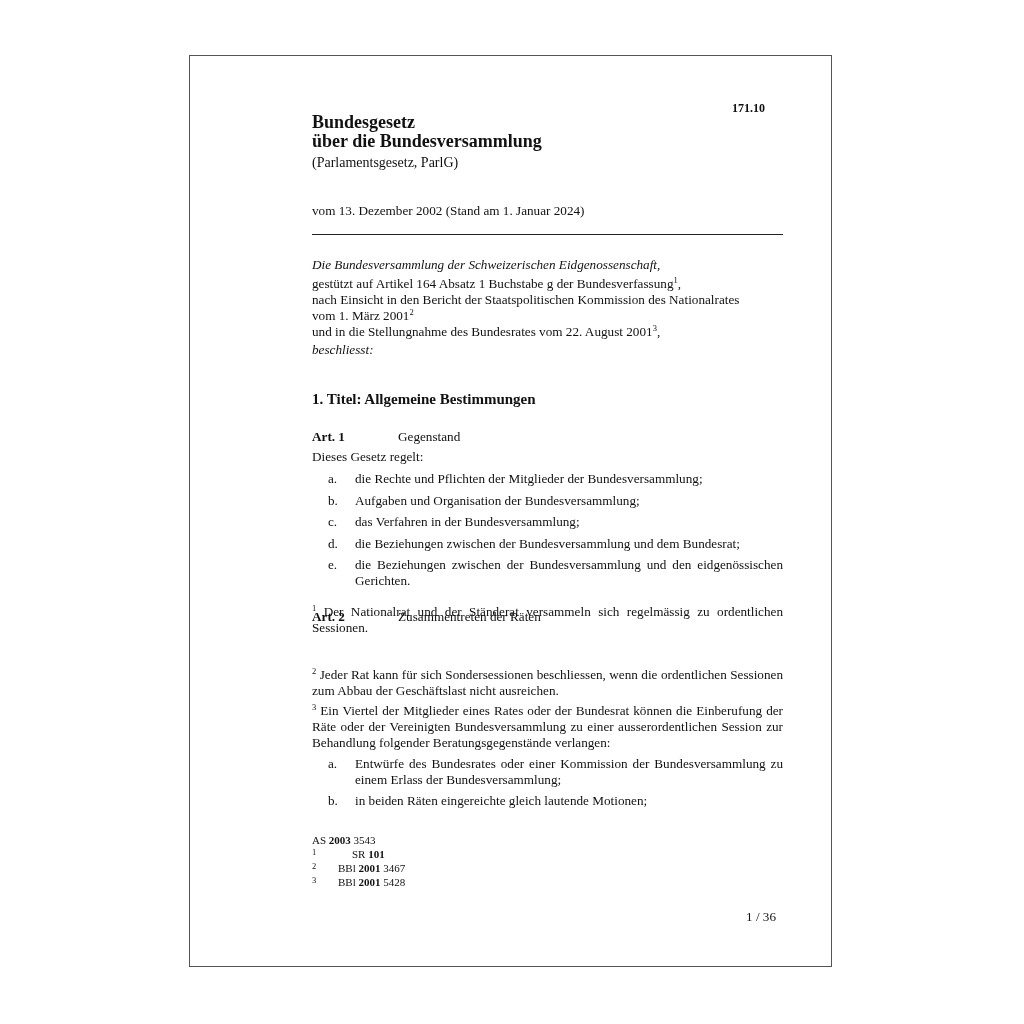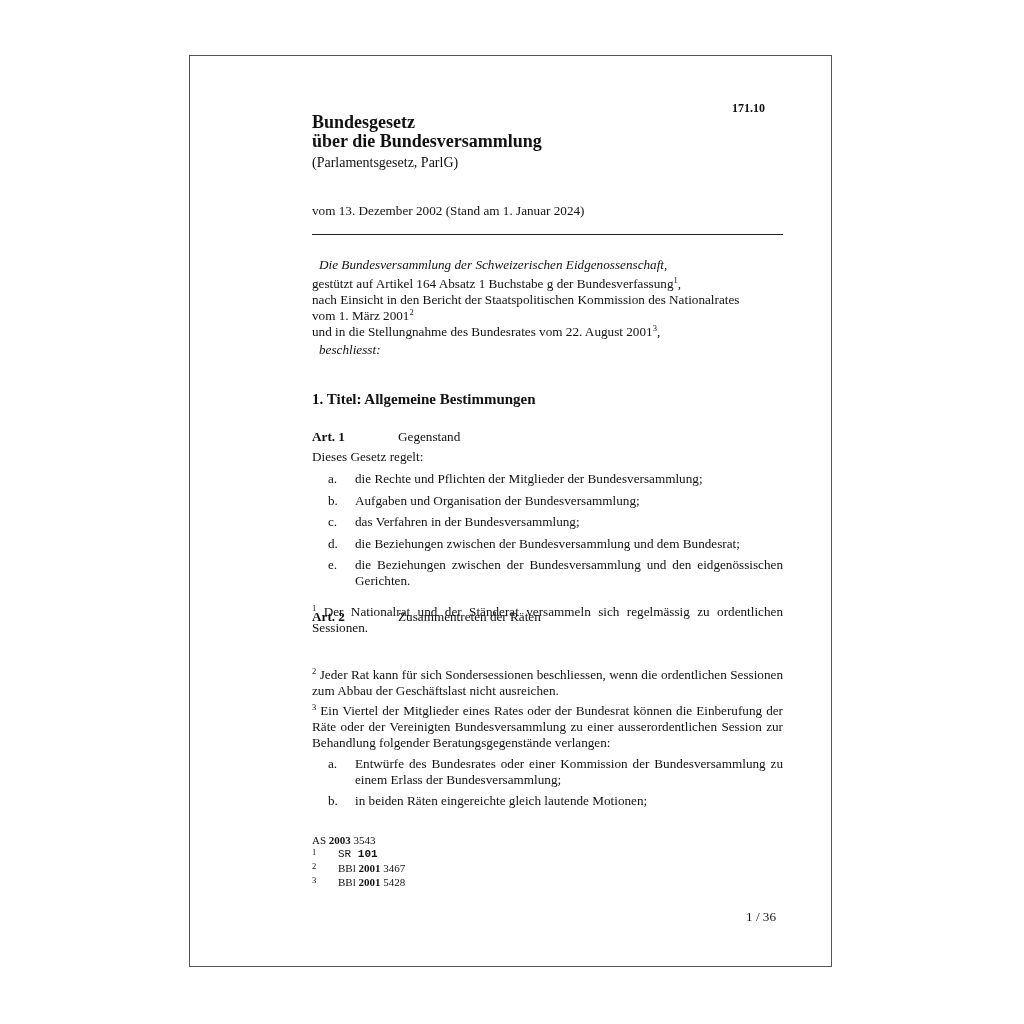--- a/index.html
+++ b/index.html
@@ -4,21 +4,21 @@
   <style>
     html, body { margin:0; padding:0; background:#ffffff; }
     body { width:1024px; height:1024px; position:relative; overflow:hidden; font-family:"Liberation Serif", serif; color:#111; }
     .page { position:absolute; left:189px; top:55px; width:643px; height:912px; border:1.5px solid #555; box-sizing:border-box; background:#fff; }
     .abs { position:absolute; white-space:nowrap; }
     .title { font-weight:bold; font-size:18px; line-height:21px; }
     .sr-num { font-weight:bold; font-size:12px; }
     .subtitle { font-weight:normal; font-size:14px; }
     .body-text { font-size:13.2px; line-height:16px; }
     .hr { position:absolute; left:312px; width:471px; height:0; border-top:1.5px solid #222; }
-    .ital { font-style:italic;margin-left:7px; }
+    .ital { font-style:italic; }
     .bold { font-weight:bold; }
     .sup { font-size:8.5px; vertical-align:super; line-height:0; }
     .list-item { position:absolute; left:312px; width:471px; font-size:13.2px; line-height:16px; }
     .list-item .marker { position:absolute; left:16px; }
     .list-item .txt { position:absolute; left:43px; width:428px; white-space:normal; text-align:justify; }
     .para { position:absolute; left:312px; width:471px; font-size:13.2px; line-height:16px; text-align:justify; text-align-last:left; }
     .fn { font-size:11px; line-height:11.5px; }
   </style>
 </head>
 <body>
@@ -79,21 +79,21 @@
   </div>
 <div class="list-item" style="top:793px;">
     <span class="marker">b.</span>
     <span class="txt">in beiden Räten eingereichte gleich lautende Motionen;</span>
   </div>
 
 <div class="abs fn" style="left:312px; top:835px;"><span>AS</span> <span class="bold">2003</span> <span>3543</span></div>
 
 <div class="abs fn" style="left:312px; top:849px;">
   <span style="position:absolute; left:0; top:-2px; font-size:8.5px;">1</span>
-  <span style="position:absolute; left:26px;font-family:Liberation Mono, monospace;"><span>SR</span> <span class="bold">101</span></span>
+  <span style="position:absolute; left:40px;"><span>SR</span> <span class="bold">101</span></span>
 </div>
 <div class="abs fn" style="left:312px; top:863px;">
   <span style="position:absolute; left:0; top:-2px; font-size:8.5px;">2</span>
   <span style="position:absolute; left:26px;"><span>BBl</span> <span class="bold">2001</span> <span>3467</span></span>
 </div>
 <div class="abs fn" style="left:312px; top:877px;">
   <span style="position:absolute; left:0; top:-2px; font-size:8.5px;">3</span>
   <span style="position:absolute; left:26px;"><span>BBl</span> <span class="bold">2001</span> <span>5428</span></span>
 </div>
 

